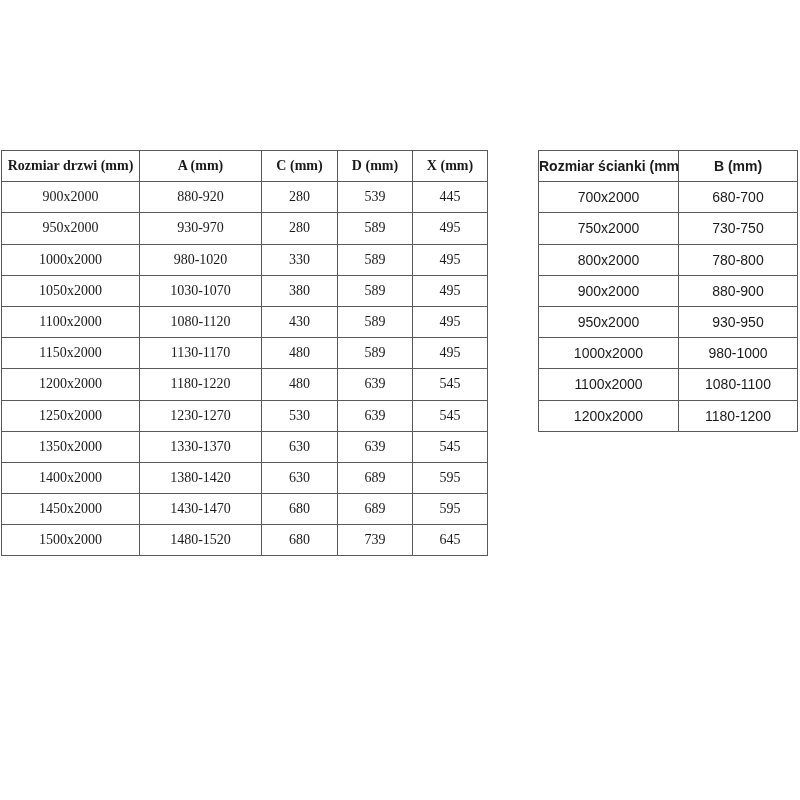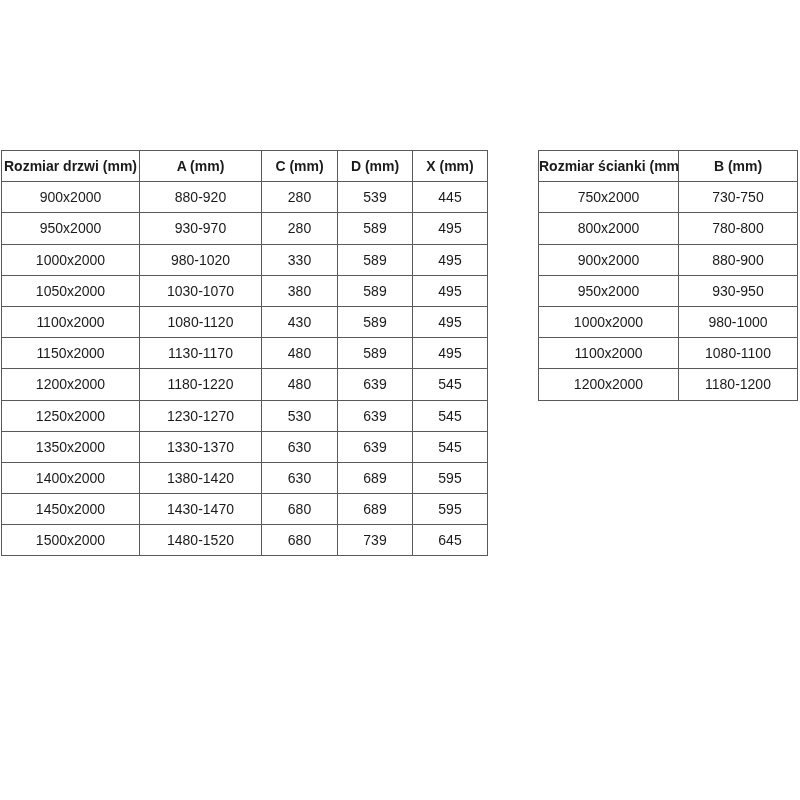--- a/index.html
+++ b/index.html
@@ -27,21 +27,21 @@
     text-align: center;
     vertical-align: middle;
     font-size: 14px;
     color: #1a1a1a;
     padding: 0;
     overflow: hidden;
     white-space: nowrap;
   }
   table.spec th { font-weight: bold; }
   table.spec tr { height: 31.2px; }
-  #door-table { left: 1px;   top: 150px; width: 486px; }
+  #door-table { left: 1px;   top: 150px; width: 486px; font-family: Liberation Serif, serif; }
   #wall-table { left: 538px; top: 150px; width: 259px; }
 </style>
 </head>
 <body>
 
 <div class="canvas">
   <table class="spec" id="door-table">
       <colgroup>
         <col style="width: 138px;">
         <col style="width: 122px;">
@@ -152,20 +152,24 @@
         <col style="width: 119px;">
       </colgroup>
       <thead>
         <tr>
           <th>Rozmiar ścianki (mm)</th>
           <th>B (mm)</th>
         </tr>
       </thead>
       <tbody>
         <tr>
+          <td>700x2000</td>
+          <td>680-700</td>
+        </tr>
+        <tr>
           <td>750x2000</td>
           <td>730-750</td>
         </tr>
         <tr>
           <td>800x2000</td>
           <td>780-800</td>
         </tr>
         <tr>
           <td>900x2000</td>
           <td>880-900</td>

